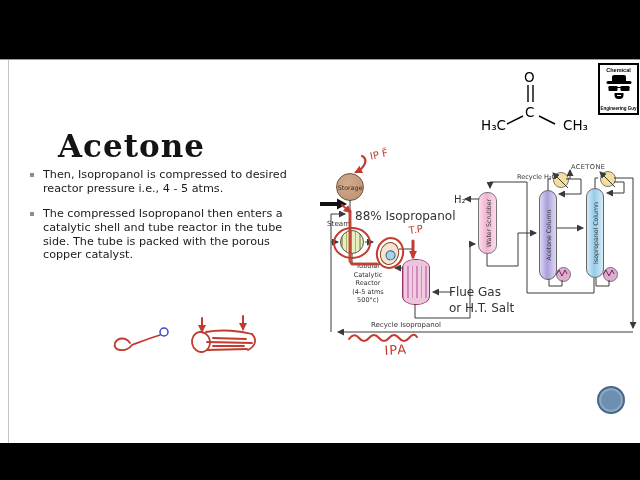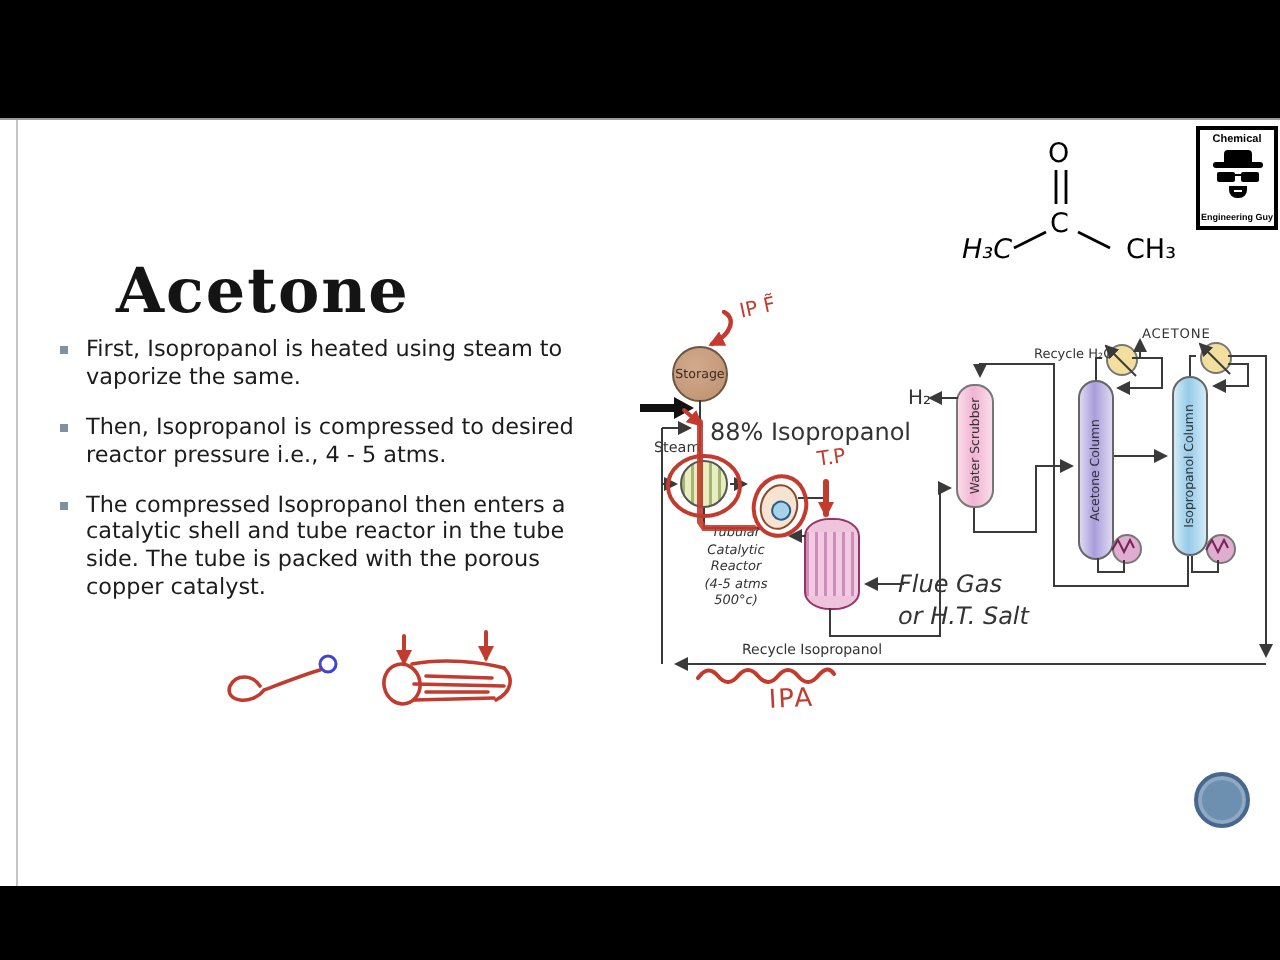--- a/index.html
+++ b/index.html
@@ -60,21 +60,21 @@
   #ipa-col{left:586px;top:128px;width:18px;height:90px;border-radius:9px;border:1px solid #666;
      background:linear-gradient(90deg,#d3ebf8,#96cbe9 45%,#d3ebf8);}
   .vlabel{position:absolute;left:50%;top:50%;transform:translate(-50%,-50%) rotate(-90deg);
      white-space:nowrap;font-size:6.2px;color:#333;}
   .condenser{position:absolute;width:14px;height:14px;border-radius:50%;background:#f3df9d;border:1px solid #777;}
   #condenser-1{left:553px;top:112px;} #condenser-2{left:600px;top:111px;}
   .reboiler{position:absolute;width:13px;height:13px;border-radius:50%;background:#dfadd0;border:1px solid #777;}
   #reboiler-1{left:556px;top:207px;} #reboiler-2{left:603px;top:207px;}
   
   .dlabel{position:absolute;color:#333;}
-  .prelabel{white-space:pre-line;font-style:italic;}
+  .prelabel{white-space:pre-line;}
   #lbl-feed{left:355px;top:149px;font-size:12px;}
   #lbl-steam{left:327px;top:159px;font-size:7.2px;}
   #lbl-reactor{left:338px;top:202px;width:60px;font-size:6.5px;line-height:1.32;text-align:center;}
   #lbl-flue{left:442px;top:225px;font-size:12px;line-height:1.3;margin-left:7px;}
   #lbl-h2{left:454px;top:134px;font-size:10px;}
   #lbl-rh2o{left:494px;top:113px;font-size:6.5px;padding-left:23px;}
   #lbl-acetone{left:571px;top:103px;font-size:6.6px;letter-spacing:.4px;}
   #lbl-recycle{left:371px;top:261px;font-size:7px;}
   
   .red-note{position:absolute;color:#c23b2e;transform-origin:left top;}
@@ -92,29 +92,28 @@
 <div id="screen">
   <div class="bar" id="bar-top"></div>
   <div class="bar" id="bar-bottom"></div>
 
   <div id="slide">
     <div id="slide-edge"></div>
 
     <h1 id="title">Acetone</h1>
 
     <ul id="bullets">
-      <li>First, Isopropanol is heated using steam to vaporize the same.</li>
       <li>Then, Isopropanol is compressed to desired reactor pressure i.e., 4 - 5 atms.</li>
       <li>The compressed Isopropanol then enters a catalytic shell and tube reactor in the tube side. The tube is packed with the porous copper catalyst.</li>
     </ul>
 
 
     <div class="moltext" style="left:524px;top:9px;">O</div>
     <div class="moltext" style="left:525px;top:44px;">C</div>
-    <div class="moltext" style="left:481px;top:57px;font-style:italic;">H₃C</div>
+    <div class="moltext" style="left:481px;top:57px;">H₃C</div>
     <div class="moltext" style="left:563px;top:57px;">CH₃</div>
     <svg width="640" height="383" viewBox="0 0 640 383">
       <g stroke="#000" stroke-width="1.4">
         <line x1="528" y1="25" x2="528" y2="42"></line>
         <line x1="533" y1="25" x2="533" y2="42"></line>
         <line x1="523" y1="56" x2="507" y2="64"></line>
         <line x1="539" y1="56" x2="555" y2="64"></line>
       </g>
     </svg>
 

